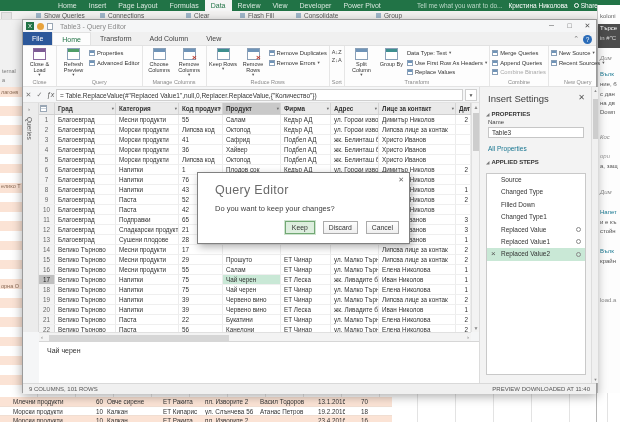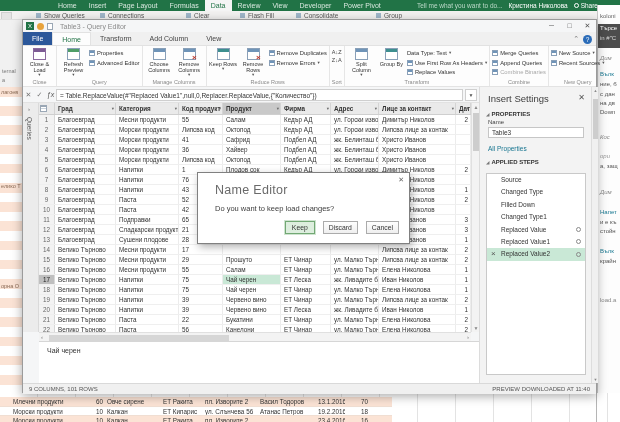--- a/index.html
+++ b/index.html
@@ -747,22 +747,22 @@
     </div>
     <div class="pscroll">
       <span class="a" style="top:1px">▲</span>
       <div class="thumb"></div>
       <span class="a" style="bottom:1px">▼</span>
     </div>
   </div>
 
   <div class="dlg">
     <span class="dlg-x">✕</span>
-    <div class="dlg-title">Name Editor</div>
-    <div class="dlg-msg">Do you want to keep load changes?</div>
+    <div class="dlg-title">Query Editor</div>
+    <div class="dlg-msg">Do you want to keep your changes?</div>
     <div class="dlg-btns" id="dlg-btns">
         <button class="dbtn primary">Keep</button>
         <button class="dbtn">Discard</button>
         <button class="dbtn">Cancel</button>
       </div>
   </div>
 
 </div>
 
 </body></html>

